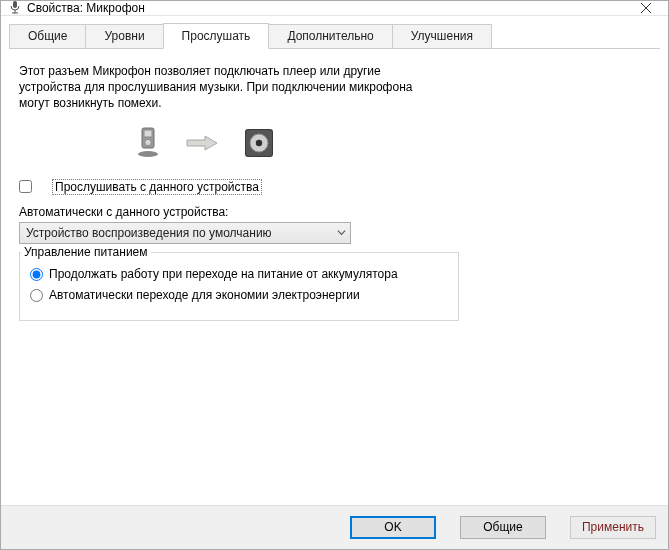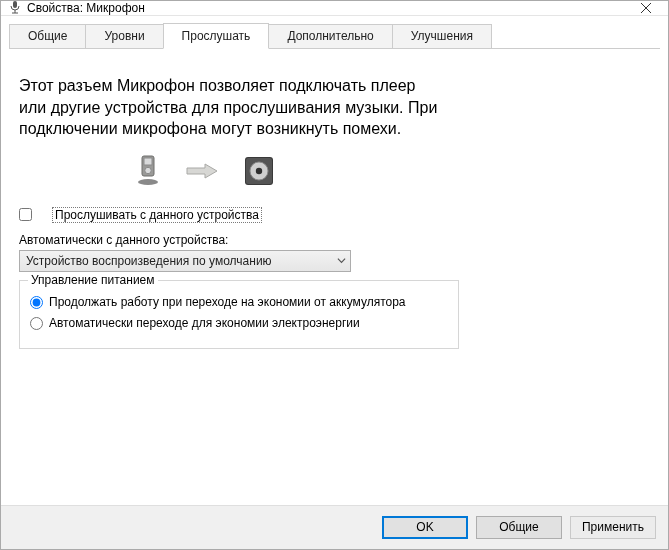--- a/index.html
+++ b/index.html
@@ -79,26 +79,25 @@
     z-index: 2;
     padding-top: 5px;
     margin-top: -1px;
   }
   .content {
     flex: 1;
     padding: 14px 18px 10px;
     position: relative;
   }
   .desc {
-    font-size: 16px;
+    font-size: 12px;
     line-height: 1.35;
     color: #000;
     max-width: 420px;
     margin-bottom: 10px;
-    margin-top: 12px;
   }
   .iconrow {
     display: flex;
     align-items: center;
     gap: 24px;
     padding: 4px 0 12px 116px;
   }
   .checkbox-row {
     display: flex;
     align-items: center;
@@ -134,21 +133,21 @@
   .fieldset {
     margin-top: 8px;
     padding: 8px 10px 10px;
     border: 1px solid #d6d6d6;
     width: 440px;
     position: relative;
   }
   .fieldset .legend {
     position: absolute;
     top: -8px;
-    left: 8px;
+    left: 1px;
     background: #fff;
     padding: 0 3px;
     font-size: 12px;
   }
   .radio-row {
     display: flex;
     align-items: flex-start;
     gap: 6px;
     margin: 6px 0;
   }
@@ -160,41 +159,41 @@
     max-width: 380px;
     line-height: 1.3;
   }
   .footer {
     height: 44px;
     border-top: 1px solid #dfdfdf;
     background: #f0f0f0;
     display: flex;
     align-items: center;
     justify-content: flex-end;
-    gap: 8px;
+    gap: 24px;
     padding: 0 12px;
   }
   .btn {
     min-width: 86px;
     height: 23px;
     font-size: 12px;
     background: #e1e1e1;
     border: 1px solid #adadad;
     padding: 0 10px;
     text-align: center;
     line-height: 21px;
     cursor: default;
   }
   .btn.primary {
     border: 1px solid #0078d7;
     box-shadow: inset 0 0 0 1px #0078d7;
     background: #e1e1e1;
   }
   .btn.disabled {
-    color: #000000;
+    color: #7f1d1d;
     border-color: #c9c9c9;
     background: #ececec;
   }
   .mic-mini svg { display:block; }
 </style>
 </head>
 <body>
 
 <div class="window">
 
@@ -269,21 +268,21 @@
             <path d="M1 3 L5 7 L9 3" fill="none" stroke="#555" stroke-width="1.3"></path>
           </svg>
       </span>
     </div>
 
     <div class="fieldset">
       <div class="legend">Управление питанием</div>
 
       <label class="radio-row">
         <input type="radio" name="pwr" checked="" style="">
-        <span>Продолжать работу при переходе на экономии от аккумулятора</span>
+        <span>Продолжать работу при переходе на питание от аккумулятора</span>
       </label>
 
       <label class="radio-row">
         <input type="radio" name="pwr" style="">
         <span>Автоматически переходе для экономии электроэнергии</span>
       </label>
     </div>
 
   </div>
 

